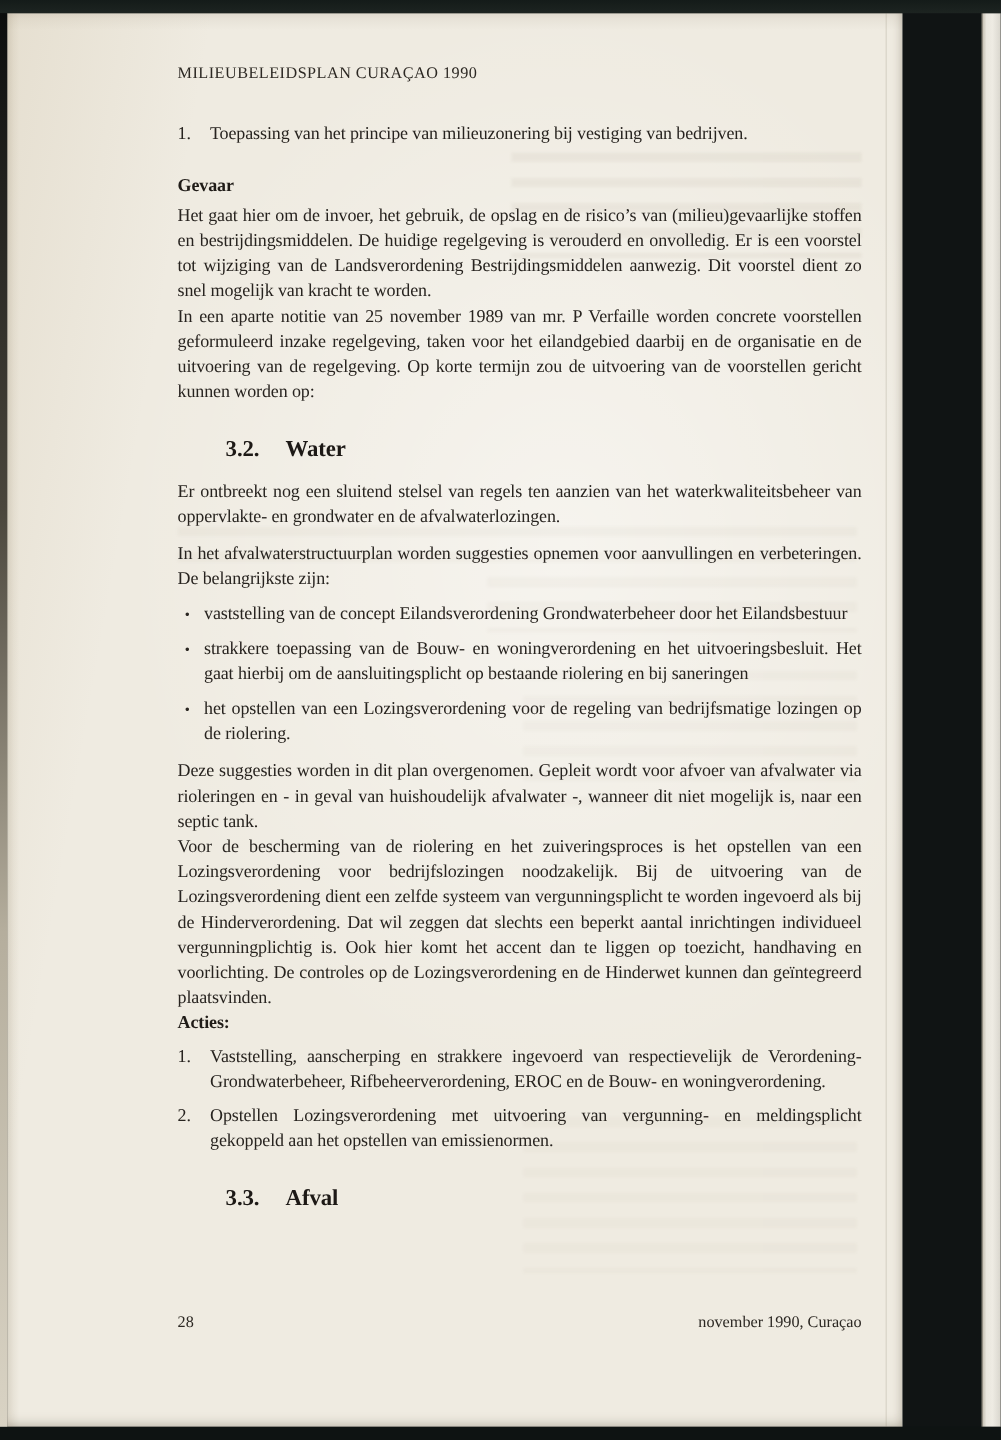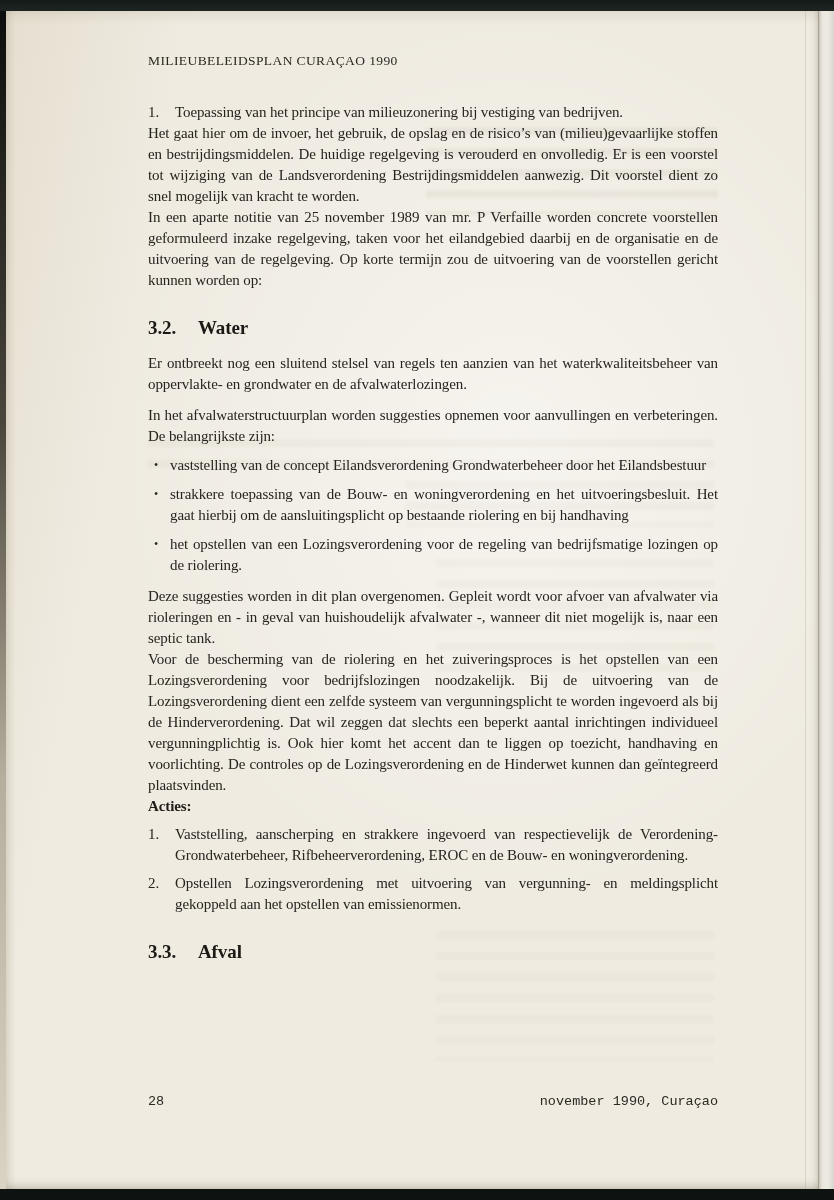--- a/index.html
+++ b/index.html
@@ -15,21 +15,21 @@
                  background: #0e1312; }
   .edge-left   { position: absolute; left: 0; top: 11px; width: 6px; height: 1178px;
                  background: linear-gradient(to bottom, #0c0e0d 0%, #4a463c 35%, #b5ae9d 65%, #d9d3c4 100%); }
 
   
   .page-edge-right { position: absolute; right: 0; top: 11px; width: 15px; height: 1178px;
                  background: linear-gradient(to right, #c7c2b4 0, #e9e6de 3px, #eeebe3 8px, #e2dfd7 12px, #d8d5cc 15px);
                  border-left: 1px solid #a8a294; }
 
   
-  .page { position: absolute; left: 6px; top: 11px; width: 813px; height: 1178px;
+  .page { position: absolute; left: 6px; top: 11px; width: 746px; height: 1178px;
           background-color: #efebe1;
           background-image:
             radial-gradient(ellipse 70% 55% at 62% 38%, rgba(255,255,255,0.45), rgba(255,255,255,0) 70%),
             linear-gradient(100deg, rgba(196,180,148,0.22), rgba(196,180,148,0) 18%),
             linear-gradient(to right, rgba(150,135,105,0.18), rgba(150,135,105,0) 10px),
             linear-gradient(to bottom, rgba(120,108,84,0.10), rgba(120,108,84,0) 14px);
           box-shadow: inset 0 -7px 10px -5px rgba(70,60,38,0.28), inset -6px 0 9px -6px rgba(90,80,60,0.35);
         }
   
   .page::after { content: ""; position: absolute; top: 0; right: 13px; width: 1px; height: 100%;
@@ -55,36 +55,36 @@
              text-align: justify; }
 
   .content p { margin: 0; }
   .bold { font-weight: bold; color: #201c18; }
 
   .gap-md { margin-top: 22px !important; }
   .gap-sm { margin-top: 10px !important; }
 
   h2.section { margin: 26px 0 14px 0; font-size: 19px; line-height: 22px; color: #1d1916;
                text-align: left; }
-  h2.section .secnum { display: inline-block; width: 50px; }
+  h2.section .secnum { display: inline-block; width: 50px; margin-left: 40px; }
 
   h3.sub { margin: 22px 0 4px 0; font-size: 15px; line-height: 21px; color: #201c18;
            text-align: left; }
 
   ul.dots { list-style: none; margin: 5px 0 0 0; padding: 0; }
   ul.dots li { position: relative; padding-left: 22px; margin-top: 8px; }
   ul.dots li::before { content: "\2022"; position: absolute; left: 6px; top: 0;
                        font-size: 12px; line-height: 21px; color: #2a2621; }
 
   .num-item { display: flex; margin-top: 7px; }
   .num-item .num { flex: 0 0 27px; }
   .num-item .txt { flex: 1; text-align: justify; }
 
   .footer { position: absolute; left: 142px; top: 1083px; width: 570px;
-            font-size: 13.5px; color: #2c2823; font-family: Liberation Mono, monospace; }
+            font-size: 13.5px; color: #2c2823; }
   .footer .pageno { float: left; }
   .footer .dateplace { float: right; }
 </style>
 </head>
 <body>
 
 <div class="scan">
 
   <div class="page">
 
@@ -96,31 +96,32 @@
 
     <div class="running-head">MILIEUBELEIDSPLAN CURAÇAO 1990</div>
 
     <div class="content">
 
       <div class="num-item">
         <span class="num">1.</span>
         <span class="txt">Toepassing van het principe van milieuzonering bij vestiging van bedrijven.</span>
       </div>
 
+      <h3 class="sub bold">Gevaar</h3>
       <p>Het gaat hier om de invoer, het gebruik, de opslag en de risico’s van (milieu)gevaarlijke stoffen en bestrijdingsmiddelen. De huidige regelgeving is verouderd en onvolledig. Er is een voorstel tot wijziging van de Landsverordening Bestrijdingsmiddelen aanwezig. Dit voorstel dient zo snel mogelijk van kracht te worden.</p>
       <p>In een aparte notitie van 25 november 1989 van mr. P Verfaille worden concrete voorstellen geformuleerd inzake regelgeving, taken voor het eilandgebied daarbij en de organisatie en de uitvoering van de regelgeving. Op korte termijn zou de uitvoering van de voorstellen gericht kunnen worden op:</p>
 
       <h2 class="section bold">
         <span class="secnum">3.2.</span><span>Water</span>
       </h2>
       <p>Er ontbreekt nog een sluitend stelsel van regels ten aanzien van het waterkwaliteitsbeheer van oppervlakte- en grondwater en de afvalwaterlozingen.</p>
       <p class="gap-sm">In het afvalwaterstructuurplan worden suggesties opnemen voor aanvullingen en verbeteringen. De belangrijkste zijn:</p>
       <ul class="dots">
         <li>vaststelling van de concept Eilandsverordening Grondwaterbeheer door het Eilandsbestuur</li>
-        <li>strakkere toepassing van de Bouw- en woningverordening en het uitvoeringsbesluit. Het gaat hierbij om de aansluitingsplicht op bestaande riolering en bij handhaving</li>
+        <li>strakkere toepassing van de Bouw- en woningverordening en het uitvoeringsbesluit. Het gaat hierbij om de aansluitingsplicht op bestaande riolering en bij saneringen</li>
         <li>het opstellen van een Lozingsverordening voor de regeling van bedrijfsmatige lozingen op de riolering.</li>
       </ul>
       <p class="gap-sm">Deze suggesties worden in dit plan overgenomen. Gepleit wordt voor afvoer van afvalwater via rioleringen en - in geval van huishoudelijk afvalwater -, wanneer dit niet mogelijk is, naar een septic tank.</p>
       <p>Voor de bescherming van de riolering en het zuiveringsproces is het opstellen van een Lozingsverordening voor bedrijfslozingen noodzakelijk. Bij de uitvoering van de Lozingsverordening dient een zelfde systeem van vergunningsplicht te worden ingevoerd als bij de Hinderverordening. Dat wil zeggen dat slechts een beperkt aantal inrichtingen individueel vergunningplichtig is. Ook hier komt het accent dan te liggen op toezicht, handhaving en voorlichting. De controles op de Lozingsverordening en de Hinderwet kunnen dan geïntegreerd plaatsvinden.</p>
       <p class="bold">Acties:</p>
       <div class="num-item">
         <span class="num">1.</span>
         <span class="txt">Vaststelling, aanscherping en strakkere ingevoerd van respectievelijk de Verordening-Grondwaterbeheer, Rifbeheerverordening, EROC en de Bouw- en woningverordening.</span>
       </div>
       <div class="num-item">

